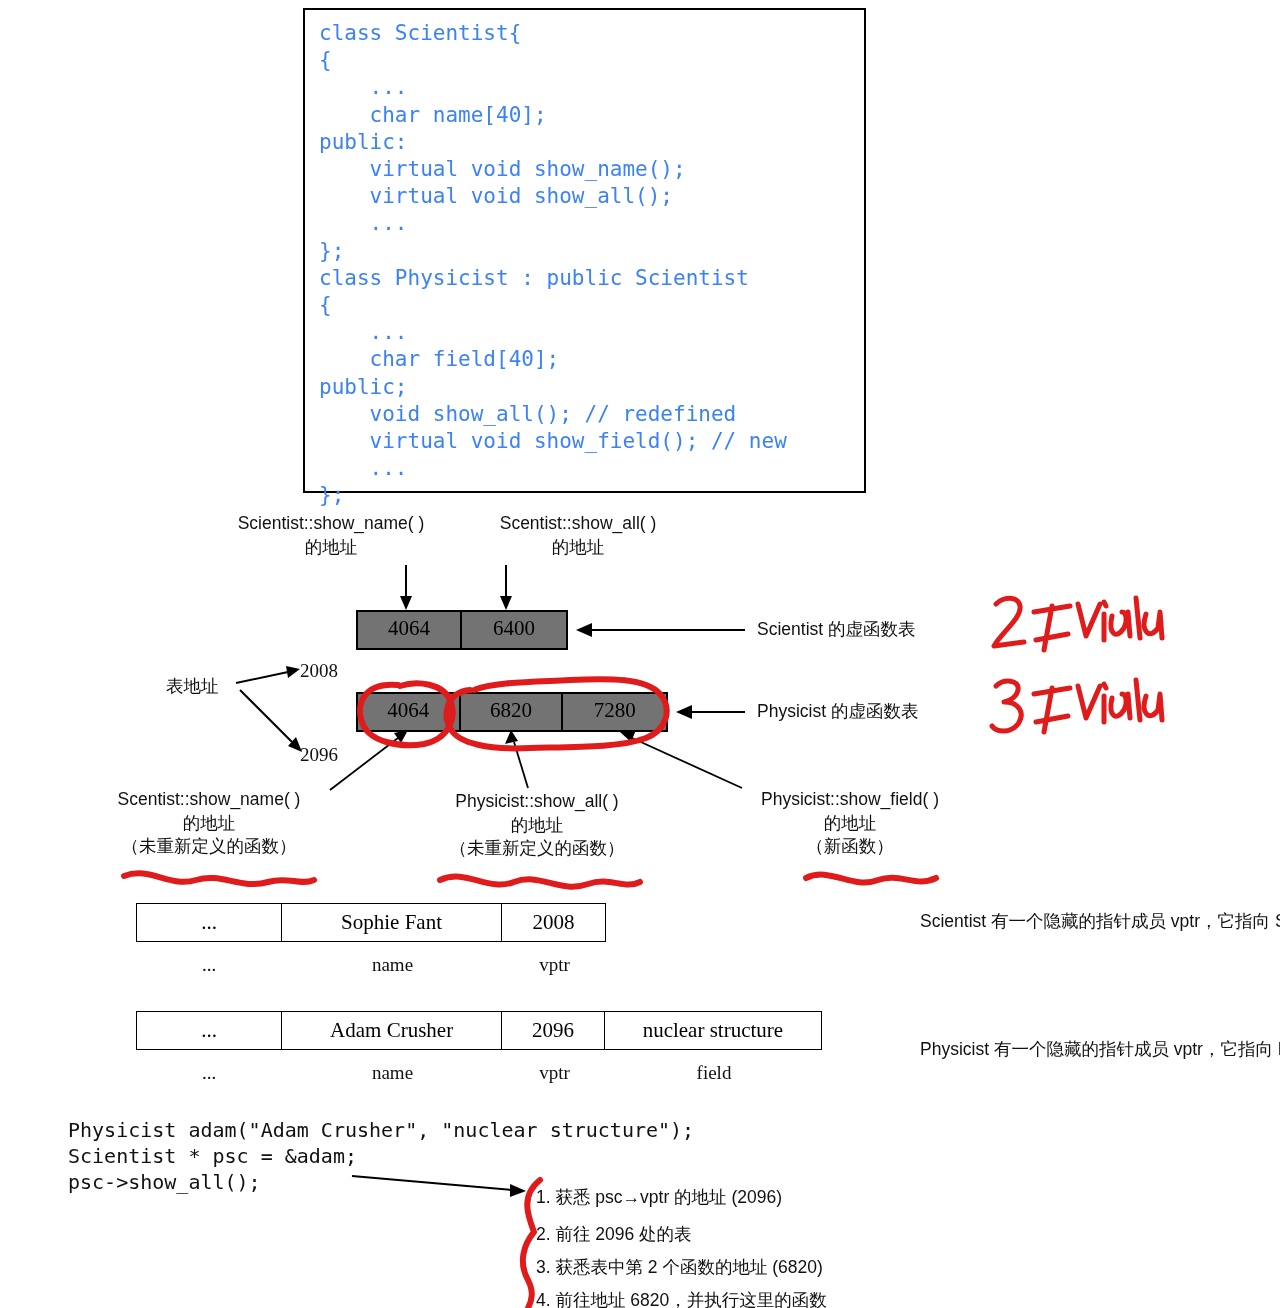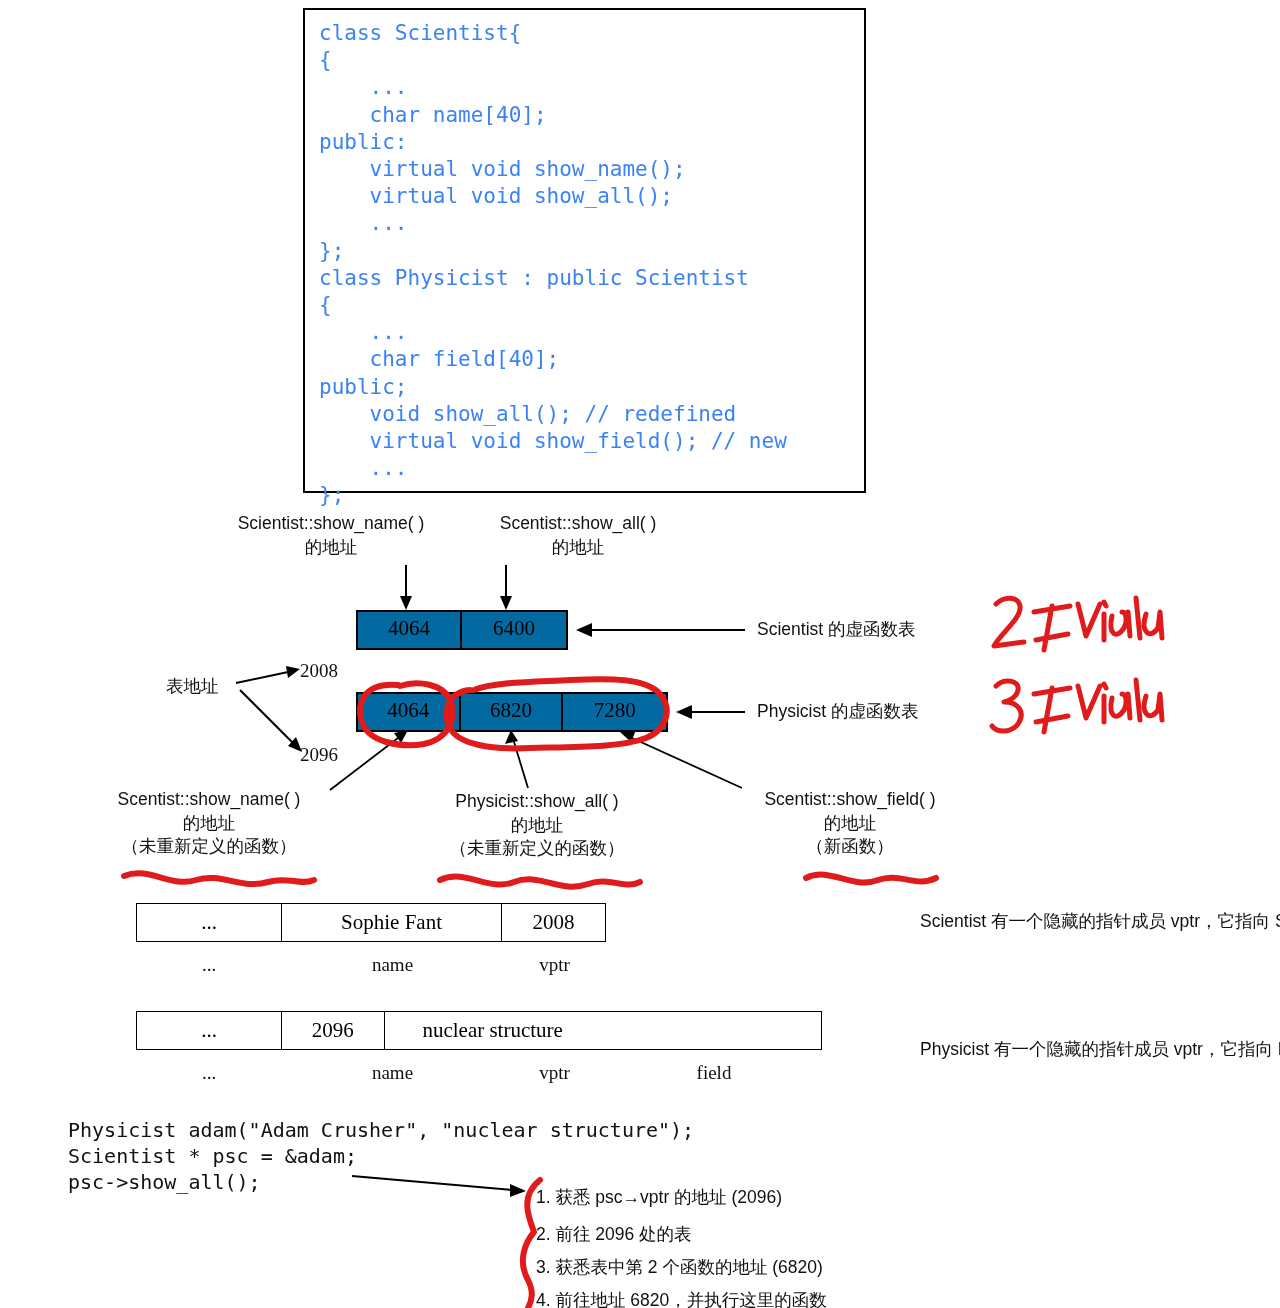--- a/index.html
+++ b/index.html
@@ -46,21 +46,21 @@
     color: #111;
     white-space: pre;
   }
   .lbl.center { text-align: center; }
   .lbl.serif { font-family: "Liberation Serif", serif; font-size: 19px; }
 
   
   .vtable {
     display: flex;
     border: 2px solid #000;
-    background: #0369a1;
+    background: #737373;
     box-sizing: border-box;
     justify-content: center;
   }
   .vcell {
     font-family: "Liberation Serif", serif;
     font-size: 21px;
     text-align: center;
     padding: 4px 0 5px 0;
     border-right: 2px solid #000;
     box-sizing: border-box;
@@ -179,35 +179,36 @@
 <div class="abs lbl" style="left:166px; top:675px;">表地址</div>
 <div class="abs lbl serif" style="left:300px; top:658px;">2008</div>
 <div class="abs lbl serif" style="left:300px; top:742px;">2096</div>
 
 <div class="abs lbl center" style="left:84px; top:788px; width:250px;">Scentist::show_name( )
 的地址
 （未重新定义的函数）</div>
 <div class="abs lbl center" style="left:414px; top:790px; width:246px;">Physicist::show_all( )
 的地址
 （未重新定义的函数）</div>
-<div class="abs lbl center" style="left:730px; top:788px; width:240px;">Scentist::show_field( )
+<div class="abs lbl center" style="left:730px; top:788px; width:240px;">Physicist::show_field( )
 的地址
 （新函数）</div>
 
 <div class="abs objrow" style="left:136px; top:903px; width:470px; height:39px;">
   <div class="ocell" style="width:31%;">...</div>
   <div class="ocell" style="width:47%;text-align:center;">Sophie Fant</div>
   <div class="ocell" style="width:22%;">2008</div>
 </div>
 <div class="abs lbl serif center" style="left:136px; top:952px; width:146px;">...</div>
 <div class="abs lbl serif center" style="left:282px; top:952px; width:221px;">name</div>
 <div class="abs lbl serif center" style="left:503px; top:952px; width:103px;">vptr</div>
 
 <div class="abs objrow" style="left:136px; top:1011px; width:686px; height:39px;">
   <div class="ocell" style="width:21.2%;">...</div>
+  <div class="ocell" style="width:32.2%;">Adam Crusher</div>
   <div class="ocell" style="width:15.0%;">2096</div>
   <div class="ocell" style="width:31.6%;">nuclear structure</div>
 </div>
 <div class="abs lbl serif center" style="left:136px; top:1060px; width:146px;">...</div>
 <div class="abs lbl serif center" style="left:282px; top:1060px; width:221px;">name</div>
 <div class="abs lbl serif center" style="left:503px; top:1060px; width:103px;">vptr</div>
 <div class="abs lbl serif center" style="left:606px; top:1060px; width:216px;">field</div>
 
 <div class="abs lbl" style="left:920px; top:908px; width:310px; line-height:1.55;">Scientist 有一个隐藏的指针成员 vptr，它指向 Scientist 的虚函数表</div>
 <div class="abs lbl" style="left:920px; top:1036px; width:310px; line-height:1.55;">Physicist 有一个隐藏的指针成员 vptr，它指向 Physicist 的虚函数表</div>

